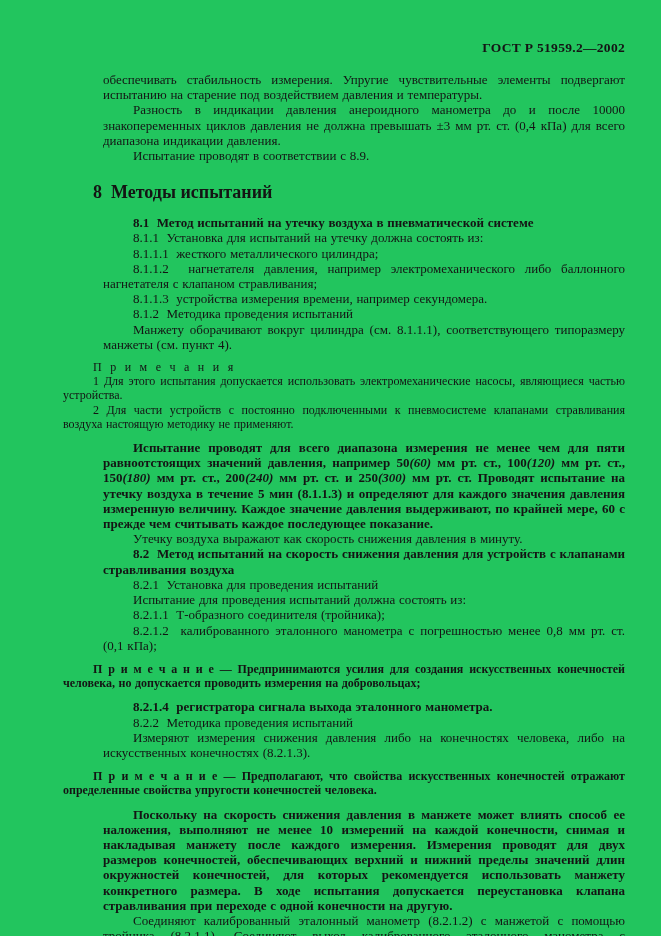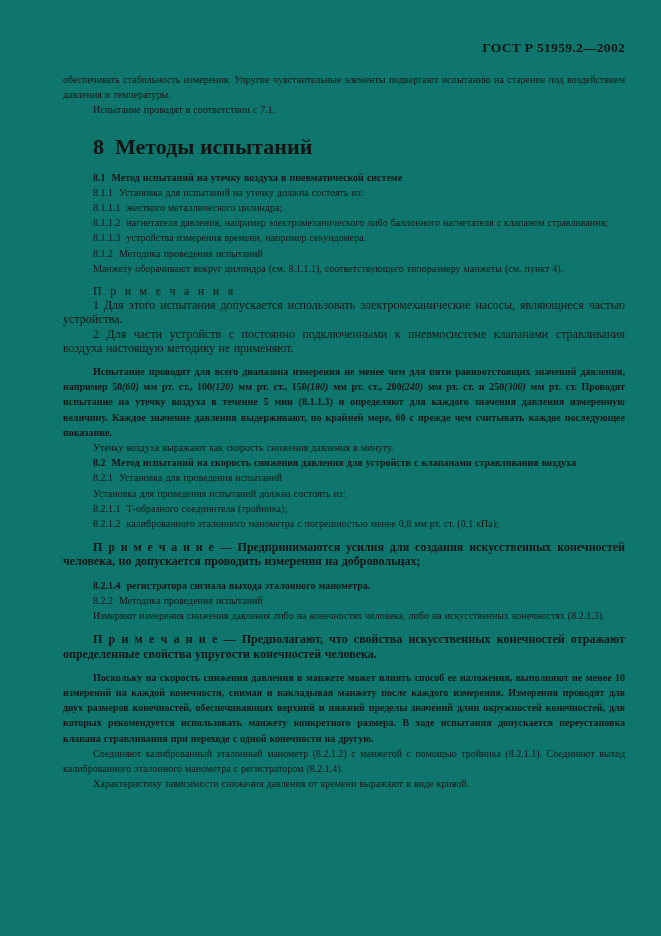--- a/index.html
+++ b/index.html
@@ -7,40 +7,41 @@
     width: 661px; height: 936px;
     font-family: "Liberation Serif", "DejaVu Serif", serif;
     color: #141414;
     -webkit-font-smoothing: antialiased;
   }
   .page {
     box-sizing: border-box;
     width: 661px; height: 936px;
     padding: 40px 36px 0 63px;
     overflow: hidden;
-    background: #0f766e;
+    background: #22c55e;
   }
   .doc-header {
     text-align: right;
     font-weight: 700;
     font-size: 13.5px;
     line-height: 15px;
     margin-bottom: 17px;
     letter-spacing: 0.3px;
   }
   .p, .h2 {
-    font-size: 10px;
+    font-size: 13px;
     line-height: 15.2px;
     text-align: justify;
     text-indent: 30px;
     word-spacing: 0.5px;
+    margin-left: 40px;
   }
   .h2 { font-weight: 700; }
   .h1 {
-    font-size: 22px;
+    font-size: 18px;
     font-weight: 700;
     line-height: 20px;
     text-indent: 30px;
     margin: 19px 0 13px 0;
   }
   .note, .note-label {
     font-size: 12px;
     line-height: 14.2px;
     text-align: justify;
     text-indent: 30px;
@@ -56,37 +57,38 @@
   .i { font-style: italic; }
 </style>
 </head>
 <body>
 
 <div class="page">
   <div class="doc-header">ГОСТ Р 51959.2—2002</div>
 
   <div>
       <div class="p noindent"><span>обеспечивать стабильность измерения. Упругие чувствительные элементы подвергают испытанию на старение под воздействием давления и температуры.</span></div>
-      <div class="p"><span>Испытание проводят в соответствии с 7.1.</span></div>
+      <div class="p"><span>Разность в индикации давления анероидного манометра до и после 10000 знакопеременных циклов давления не должна превышать ±3 мм рт. ст. (0,4 кПа) для всего диапазона индикации давления.</span></div>
+      <div class="p"><span>Испытание проводят в соответствии с 8.9.</span></div>
       <div class="h1"><span>8&nbsp; Методы испытаний</span></div>
       <div class="h2"><span>8.1&nbsp; Метод испытаний на утечку воздуха в пневматической системе</span></div>
       <div class="p"><span>8.1.1&nbsp; Установка для испытаний на утечку должна состоять из:</span></div>
       <div class="p"><span>8.1.1.1&nbsp; жесткого металлического цилиндра;</span></div>
       <div class="p"><span>8.1.1.2&nbsp; нагнетателя давления, например электромеханического либо баллонного нагнетателя с клапаном стравливания;</span></div>
       <div class="p"><span>8.1.1.3&nbsp; устройства измерения времени, например секундомера.</span></div>
       <div class="p"><span>8.1.2&nbsp; Методика проведения испытаний</span></div>
       <div class="p"><span>Манжету оборачивают вокруг цилиндра (см. 8.1.1.1), соответствующего типоразмеру манжеты (см. пункт 4).</span></div>
       <div class="note-label"><span>П р и м е ч а н и я</span></div>
       <div class="note"><span>1 Для этого испытания допускается использовать электромеханические насосы, являющиеся частью устройства.</span></div>
       <div class="note"><span>2 Для части устройств с постоянно подключенными к пневмосистеме клапанами стравливания воздуха настоящую методику не применяют.</span></div>
       <div class="p sb"><span>Испытание проводят для всего диапазона измерения не менее чем для пяти равноотстоящих значений давления, например 50</span><span class="i">(60)</span><span> мм рт. ст., 100</span><span class="i">(120)</span><span> мм рт. ст., 150</span><span class="i">(180)</span><span> мм рт. ст., 200</span><span class="i">(240)</span><span> мм рт. ст. и 250</span><span class="i">(300)</span><span> мм рт. ст. Проводят испытание на утечку воздуха в течение 5 мин (8.1.1.3) и определяют для каждого значения давления измеренную величину. Каждое значение давления выдерживают, по крайней мере, 60 с прежде чем считывать каждое последующее показание.</span></div>
       <div class="p"><span>Утечку воздуха выражают как скорость снижения давления в минуту.</span></div>
       <div class="h2"><span>8.2&nbsp; Метод испытаний на скорость снижения давления для устройств с клапанами стравливания воздуха</span></div>
       <div class="p"><span>8.2.1&nbsp; Установка для проведения испытаний</span></div>
-      <div class="p"><span>Установка для проведения испытаний должна состоять из:</span></div>
+      <div class="p"><span>Испытание для проведения испытаний должна состоять из:</span></div>
       <div class="p"><span>8.2.1.1&nbsp; Т-образного соединителя (тройника);</span></div>
       <div class="p"><span>8.2.1.2&nbsp; калиброванного эталонного манометра с погрешностью менее 0,8 мм рт. ст. (0,1 кПа);</span></div>
       <div class="note sb"><span>П р и м е ч а н и е — Предпринимаются усилия для создания искусственных конечностей человека, но допускается проводить измерения на добровольцах;</span></div>
       <div class="p sb"><span>8.2.1.4&nbsp; регистратора сигнала выхода эталонного манометра.</span></div>
       <div class="p"><span>8.2.2&nbsp; Методика проведения испытаний</span></div>
       <div class="p"><span>Измеряют измерения снижения давления либо на конечностях человека, либо на искусственных конечностях (8.2.1.3).</span></div>
       <div class="note sb"><span>П р и м е ч а н и е — Предполагают, что свойства искусственных конечностей отражают определенные свойства упругости конечностей человека.</span></div>
       <div class="p sb"><span>Поскольку на скорость снижения давления в манжете может влиять способ ее наложения, выполняют не менее 10 измерений на каждой конечности, снимая и накладывая манжету после каждого измерения. Измерения проводят для двух размеров конечностей, обеспечивающих верхний и нижний пределы значений длин окружностей конечностей, для которых рекомендуется использовать манжету конкретного размера. В ходе испытания допускается переустановка клапана стравливания при переходе с одной конечности на другую.</span></div>
       <div class="p"><span>Соединяют калиброванный эталонный манометр (8.2.1.2) с манжетой с помощью тройника (8.2.1.1). Соединяют выход калиброванного эталонного манометра с регистратором (8.2.1.4).</span></div>
       <div class="p"><span>Характеристику зависимости снижения давления от времени выражают в виде кривой.</span></div>

